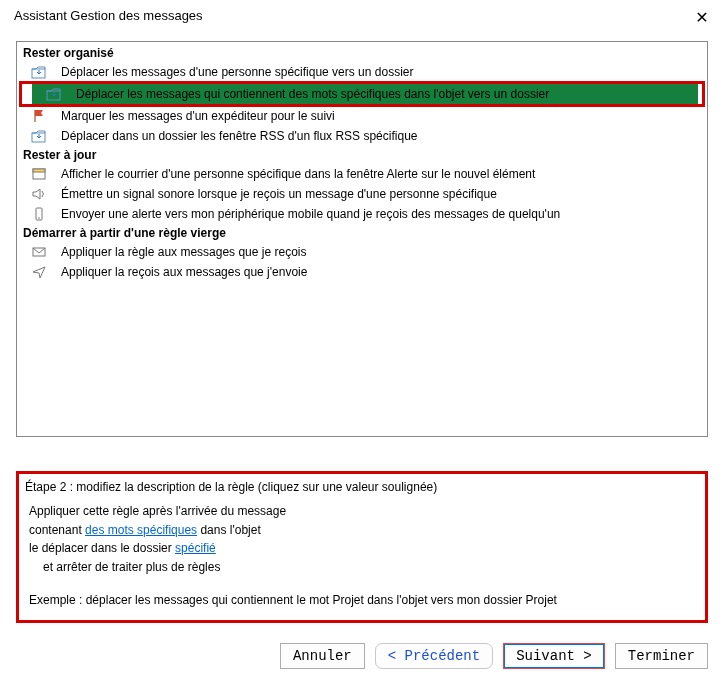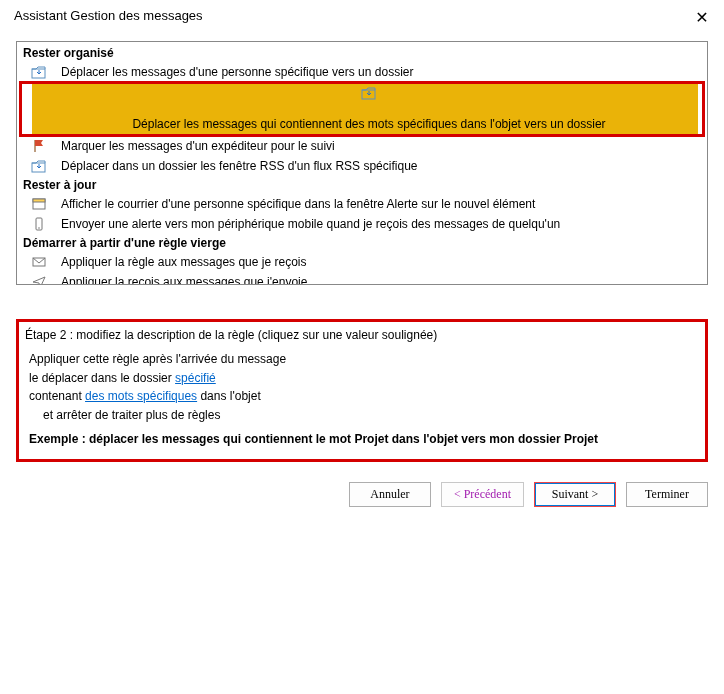--- a/index.html
+++ b/index.html
@@ -29,40 +29,39 @@
   }
   .content {
     padding: 6px 16px 0 16px;
   }
   .intro {
     margin-bottom: 8px;
     line-height: 1.5;
   }
   .rules-box {
     border: 1px solid #888;
-    height: 244px;
+    height: 396px;
     overflow: auto;
     padding: 2px 0 4px 0;
     background: #fff;
   }
   .group-header {
     font-weight: bold;
     padding: 2px 6px 2px 6px;
   }
   .rule-item {
     display: flex;
     align-items: center;
     padding: 1px 6px 1px 14px;
     gap: 14px;
     cursor: default;
     line-height: 18px;
   }
   .rule-item.selected {
-    background: #eab308;
-    flex-direction: column;
+    background: #15803d;
   }
   .highlight-row {
     border: 3px solid #d40000;
     margin: -1px 2px -1px 2px;
     padding: 0 4px 0 10px;
   }
   .icon {
     width: 16px;
     height: 16px;
     flex: 0 0 16px;
@@ -85,43 +84,44 @@
     padding: 2px 4px 0 4px;
     line-height: 1.55;
   }
   .indent { padding-left: 14px; }
   .linklike {
     color: #0066cc;
     text-decoration: underline;
     cursor: pointer;
   }
   .example {
-    font-weight: bold;
-    margin-top: 6px;
+    font-weight: normal;
+    margin-top: 15px;
   }
 
   .button-row {
     display: flex;
     justify-content: flex-end;
     gap: 10px;
     padding: 20px 16px 0 0;
   }
   .btn {
     min-width: 82px;
     padding: 4px 12px;
-    font-family: Liberation Serif, serif;
-    font-size: 12px;
+    font-family: Liberation Mono, monospace;
+    font-size: 14px;
     background: #fdfdfd;
     border: 1px solid #adadad;
     cursor: pointer;
   }
   .btn:disabled {
-    color: #a21caf;
+    color: #1d4ed8;
     cursor: default;
     border-color: #c8c8c8;
+    border-radius: 7px;
   }
   .btn.default {
     border: 1px solid #ef4444;
     box-shadow: inset 0 0 0 1px #0078d7;
   }
 </style>
 </head>
 <body>
 
 <div class="titlebar">
@@ -187,20 +187,29 @@
     <div class="rule-item">
       <span class="icon">
         <svg viewBox="0 0 16 16">
             <rect x="2" y="3" width="12" height="10" fill="none" stroke="#777" stroke-width="1"></rect>
             <rect x="2" y="3" width="12" height="3" fill="#ffd257" stroke="#777" stroke-width="1"></rect>
           </svg>
       </span>
       <span class="rule-label">Afficher le courrier d'une personne spécifique dans la fenêtre Alerte sur le nouvel élément</span>
     </div>
 
+    <div class="rule-item">
+      <span class="icon">
+        <svg viewBox="0 0 16 16">
+            <path d="M2 6 L5 6 L9 3 L9 13 L5 10 L2 10 Z" fill="none" stroke="#777" stroke-width="1"></path>
+            <path d="M11 5 Q14 8 11 11" fill="none" stroke="#777" stroke-width="1"></path>
+          </svg>
+      </span>
+      <span class="rule-label">Émettre un signal sonore lorsque je reçois un message d'une personne spécifique</span>
+    </div>
 
     <div class="rule-item">
       <span class="icon">
         <svg viewBox="0 0 16 16">
             <rect x="5" y="2" width="6" height="12" rx="1" fill="none" stroke="#777" stroke-width="1"></rect>
             <circle cx="8" cy="12" r="0.8" fill="#777"></circle>
           </svg>
       </span>
       <span class="rule-label">Envoyer une alerte vers mon périphérique mobile quand je reçois des messages de quelqu'un</span>
     </div>
@@ -226,24 +235,24 @@
       <span class="rule-label">Appliquer la reçois aux messages que j'envoie</span>
     </div>
 
   </div>
 
   <div class="step2-outer">
     <div class="step2-title">Étape 2 : modifiez la description de la règle (cliquez sur une valeur soulignée)</div>
     <div class="step2-body">
       <div>Appliquer cette règle après l'arrivée du message</div>
       <div>
-        <span>le déplacer dans le dossier </span><span class="linklike">spécifié</span>
+        <span>contenant </span><span class="linklike">des mots spécifiques</span><span> dans l'objet</span>
       </div>
       <div>
-        <span>contenant </span><span class="linklike">des mots spécifiques</span><span> dans l'objet</span>
+        <span>le déplacer dans le dossier </span><span class="linklike">spécifié</span>
       </div>
       <div class="indent">et arrêter de traiter plus de règles</div>
       <div class="example">Exemple : déplacer les messages qui contiennent le mot Projet dans l'objet vers mon dossier Projet</div>
     </div>
   </div>
 
 </div>
 
 <div class="button-row">
   <button class="btn">Annuler</button>

